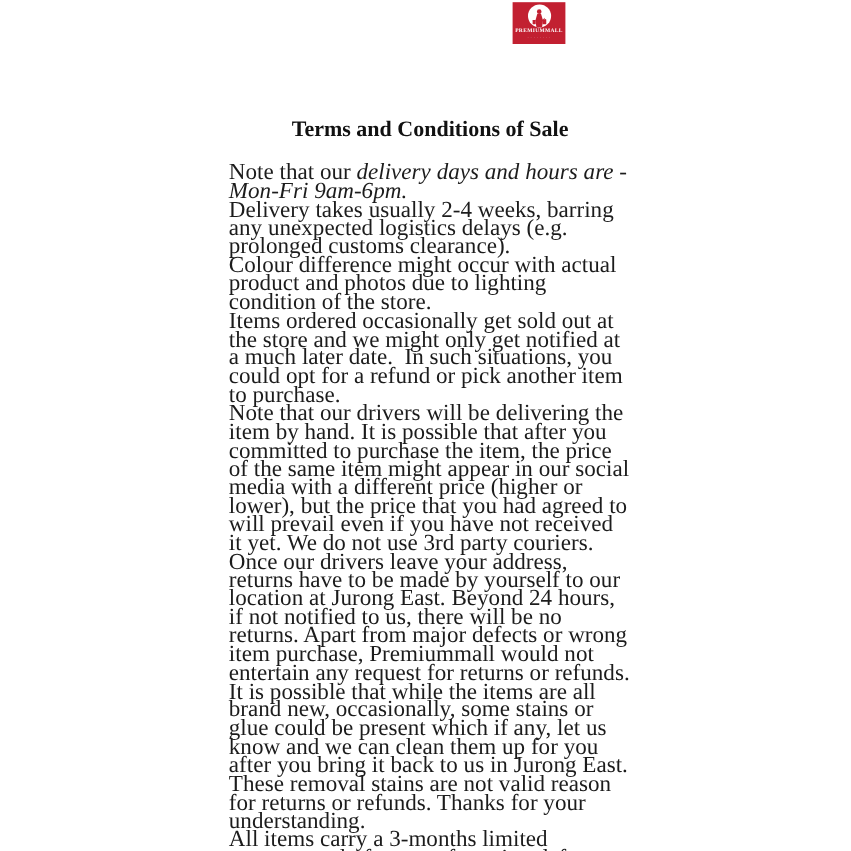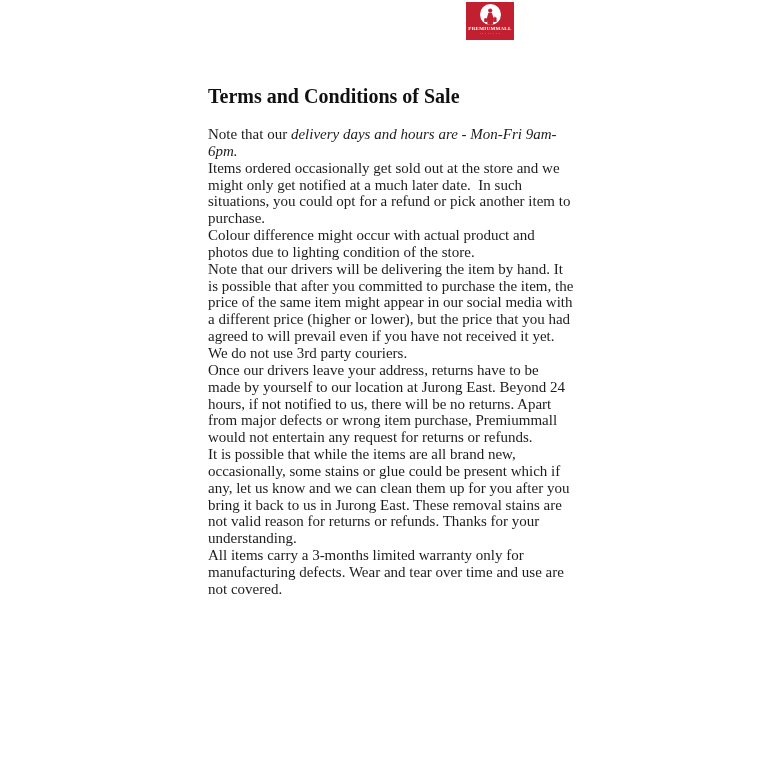--- a/index.html
+++ b/index.html
@@ -60,27 +60,27 @@
     position: absolute;
     left: 208px;
     top: 0;
     width: 366px;
     color: #1c1c1c;
   }
   .doc-title {
     font-size: 20px;
     line-height: 22px;
     font-weight: bold;
-    text-align: left;
+    text-align: center;
     color: #111111;
-    margin: 85px 0 19px 0;
+    margin: 107px 0 19px 0;
   }
   .content p {
     margin: 0;
-    font-size: 15px;
+    font-size: 21px;
     line-height: 16.85px;
     white-space: pre-wrap;
     text-align: left;
   }
   .content p .em {
     font-style: italic;
   }
 </style>
 </head>
 <body>
@@ -99,19 +99,20 @@
   </div>
   <div class="logo-name">PREMIUMMALL</div>
   <div class="logo-tagline">· · · · · · · ·</div>
 </div>
 
 <div class="content">
   <h1 class="doc-title">Terms and Conditions of Sale</h1>
 
   <p><span>Note that our </span><span class="em">delivery days and hours are - Mon-Fri 9am-6pm.</span></p>
 
+  <p>Delivery takes usually 2-4 weeks, barring any unexpected logistics delays (e.g. prolonged customs clearance).</p>
+  <p>Colour difference might occur with actual product and photos due to lighting condition of the store.</p>
   <p>Items ordered occasionally get sold out at the store and we might only get notified at a much later date.  In such situations, you could opt for a refund or pick another item to purchase.</p>
-  <p>Colour difference might occur with actual product and photos due to lighting condition of the store.</p>
   <p>Note that our drivers will be delivering the item by hand. It is possible that after you committed to purchase the item, the price of the same item might appear in our social media with a different price (higher or lower), but the price that you had agreed to will prevail even if you have not received it yet. We do not use 3rd party couriers.</p>
   <p>Once our drivers leave your address, returns have to be made by yourself to our location at Jurong East. Beyond 24 hours, if not notified to us, there will be no returns. Apart from major defects or wrong item purchase, Premiummall would not entertain any request for returns or refunds.</p>
   <p>It is possible that while the items are all brand new, occasionally, some stains or glue could be present which if any, let us know and we can clean them up for you after you bring it back to us in Jurong East. These removal stains are not valid reason for returns or refunds. Thanks for your understanding.</p>
   <p>All items carry a 3-months limited warranty only for manufacturing defects. Wear and tear over time and use are not covered.</p>
 </div>
 
 </body></html>

